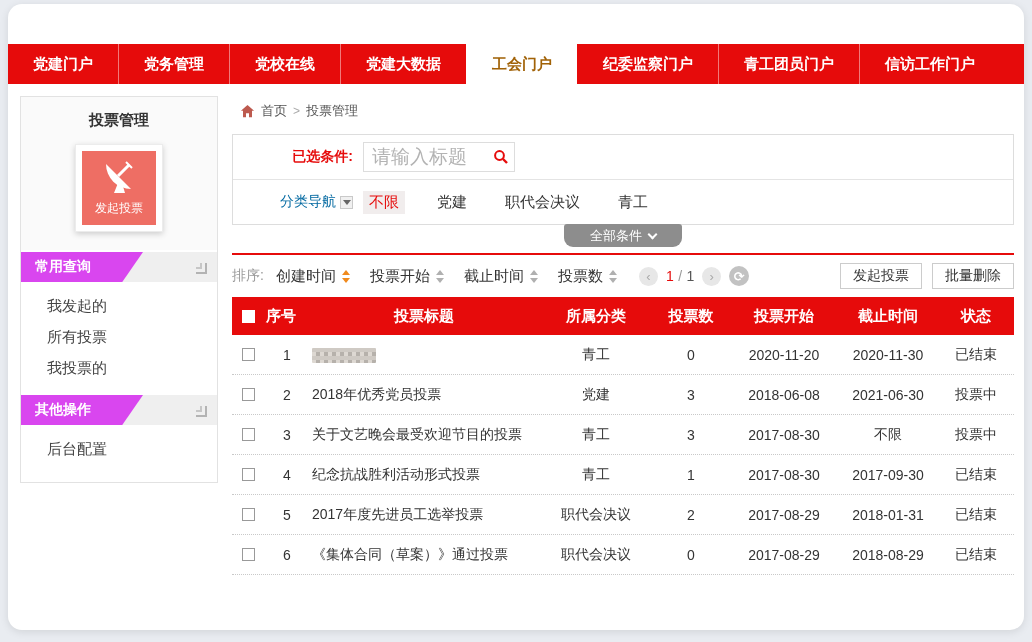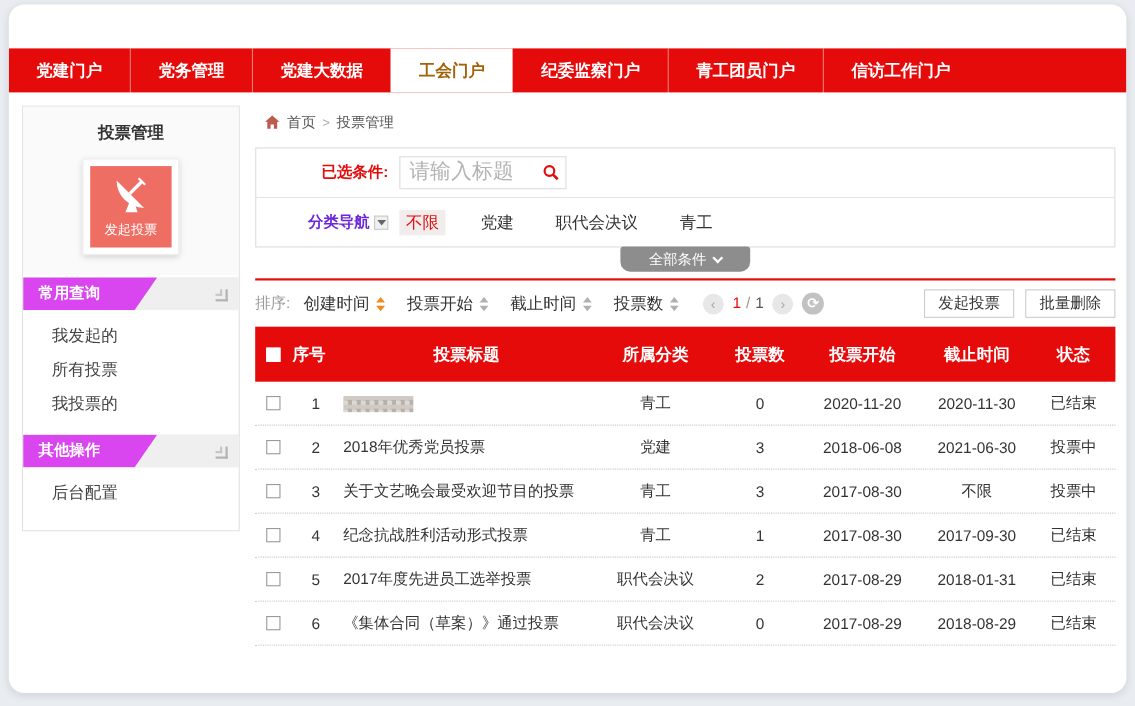--- a/index.html
+++ b/index.html
@@ -78,21 +78,21 @@
     width:100%; height:100%; border:1px solid #ddd; padding:0 28px 0 8px;
     font-size:19px; color:#333; outline:none;
     font-family:"Liberation Sans","DejaVu Sans",sans-serif;
   }
   .search-box input::placeholder { color:#b3b3b3; }
   .search-icon { position:absolute; right:6px; top:7px; cursor:pointer; }
   .filter-divider { border-top:1px solid #e4e4e4; }
   .filter-row2 { display:flex; align-items:center; height:44px; }
   .cat-label-wrap { width:130px; display:flex; align-items:center;
                     justify-content:flex-end; padding-right:10px; gap:4px; }
-  .cat-label { font-size:14px; font-weight:bold; color:#6d28d9; }
+  .cat-label { font-size:14px; font-weight:normal; color:#0369a1; }
   .dropdown-icon {
     width:13px; height:13px; border:1px solid #c9c9c9; background:#f0f0f0;
     display:flex; align-items:center; justify-content:center; cursor:pointer;
   }
   .dropdown-icon::before { content:""; width:0; height:0;
     border-left:4px solid transparent; border-right:4px solid transparent;
     border-top:5px solid #666; }
   .cat-list { display:flex; align-items:center; gap:26px; }
   .cat-chip { font-size:15px; color:#333; cursor:pointer; padding:2px 6px; }
   .cat-chip.selected { color:#e60b0b; background:#f1eded; }
@@ -131,21 +131,21 @@
     justify-content:center; cursor:pointer; }
   .toolbar-spacer { flex:1; }
   .action-btn { height:26px; padding:0 12px; background:#fff; border:1px solid #ccc;
     font-size:14px; color:#333; margin-left:10px; cursor:pointer;
     font-family:"Liberation Sans","DejaVu Sans",sans-serif; }
 
   
   .grid-row { display:grid;
     grid-template-columns:34px 42px minmax(0,1fr) 112px 78px 108px 100px 76px;
     align-items:center; }
-  .thead { background:#e60b0b; height:50px; color:#fff; font-size:15px; font-weight:bold; }
+  .thead { background:#e60b0b; height:38px; color:#fff; font-size:15px; font-weight:bold; }
   .thead .cell { text-align:center; }
   .thead .cell.first { text-align:left; }
   .cb { width:13px; height:13px; border:1px solid #999; background:#fff;
     margin-left:10px; cursor:pointer; }
   .thead .cb { border-color:#fff; }
   .trow { height:40px; border-bottom:1px dotted #c9c9c9; font-size:14px; color:#333; }
   .trow .cell { text-align:center; }
   .trow .cell.idx { text-align:center; }
   .trow .cell.title { text-align:left; padding-left:4px; overflow:hidden;
     white-space:nowrap; text-overflow:ellipsis; }
@@ -155,20 +155,21 @@
 </style>
 </head>
 <body>
 
 <div class="card">
   <div class="card-top-strip"></div>
 
   <div class="navbar">
       <div class="nav-tab">党建门户</div>
       <div class="nav-tab">党务管理</div>
+      <div class="nav-tab">党校在线</div>
       <div class="nav-tab">党建大数据</div>
       <div class="nav-tab active">工会门户</div>
       <div class="nav-tab">纪委监察门户</div>
       <div class="nav-tab">青工团员门户</div>
       <div class="nav-tab">信访工作门户</div>
     </div>
 
   <div class="content">
 
     <div class="sidebar">

